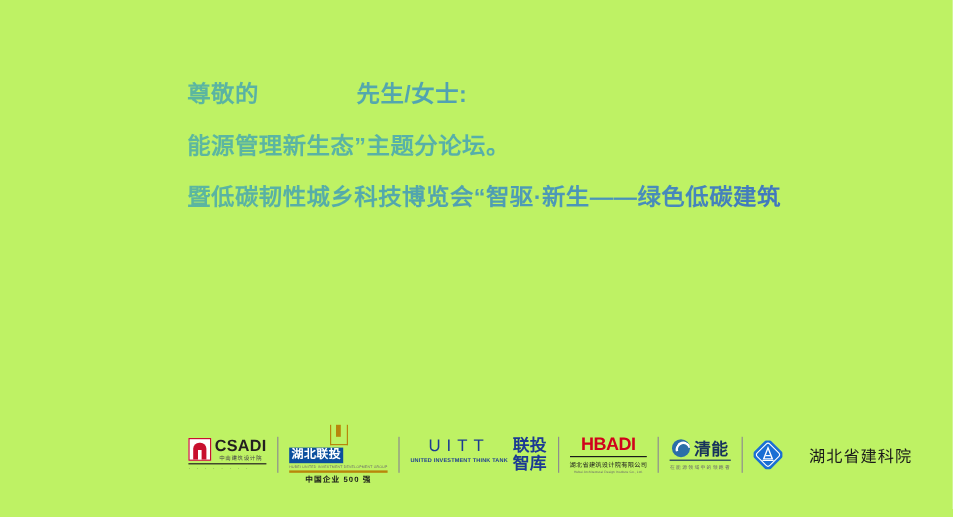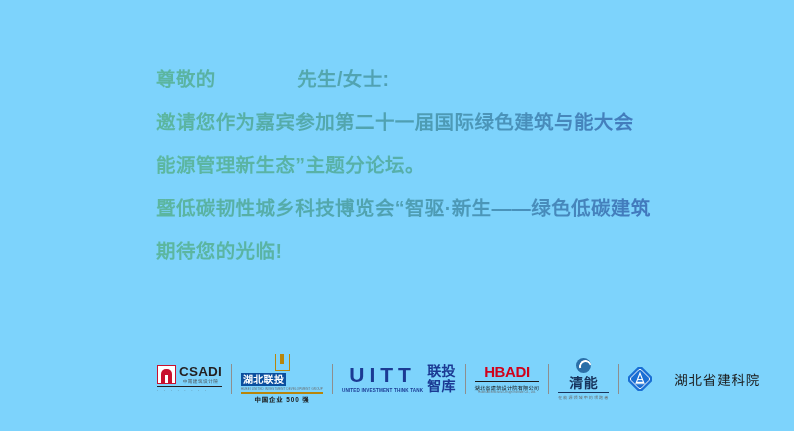--- a/index.html
+++ b/index.html
@@ -12,21 +12,21 @@
     background: #ffffff;
     font-family: "Liberation Sans", "DejaVu Sans", sans-serif;
     overflow: hidden;
     position: relative;
   }
 
   
   .slide {
     position: absolute;
     inset: 0;
-    background: #7dd3fc;
+    background: #bef264;
   }
 
   
   .invite-body {
     position: absolute;
     left: 156px;
     top: 58px;
     width: 600px;
   }
 
@@ -187,22 +187,22 @@
     font-weight: bold;
     color: #1a1a1a;
     letter-spacing: 0.9px;
     margin-top: 1.5px;
   }
 
   
   .uitt { display: flex; align-items: flex-start; gap: 4px; }
   .uitt-left { display: flex; flex-direction: column; }
   .uitt-big {
-    font-size: 21px;
-    font-weight: bold;
+    font-size: 14px;
+    font-weight: normal;
     color: #1b3a93;
     letter-spacing: 5px;
     line-height: 1;
   }
   .uitt-en {
     font-size: 4.6px;
     font-weight: bold;
     color: #1b3a93;
     letter-spacing: 0.15px;
     margin-top: 2.5px;
@@ -233,21 +233,21 @@
   }
   .hbadi-sub {
     font-size: 2.7px;
     color: #6b6b6b;
     letter-spacing: 0.1px;
     margin-top: 0.5px;
   }
 
   
   .qn { display: flex; flex-direction: column; align-items: center; }
-  .qn-row { display: flex; align-items: center; gap: 3px; flex-direction: column; }
+  .qn-row { display: flex; align-items: center; gap: 3px; }
   .qn-mark {
     width: 15px;
     height: 15px;
     border-radius: 50%;
     background: #2b6fa8;
     position: relative;
     flex: 0 0 auto;
     overflow: hidden;
   }
   .qn-mark::before {
@@ -292,24 +292,22 @@
     white-space: nowrap;
   }
 </style>
 </head>
 <body>
 
 <div class="slide">
 
   <div class="invite-body">
     <div class="invite-line greet">尊敬的              先生/女士:</div>
-    <div class="invite-line">邀请您作为嘉宾参加第二十一届国际绿色建筑与能大会</div>
     <div class="invite-line short">能源管理新生态”主题分论坛。</div>
     <div class="invite-line">暨低碳韧性城乡科技博览会“智驱·新生——绿色低碳建筑</div>
-    <div class="invite-line short">期待您的光临!</div>
   </div>
 
   <div class="logo-strip">
 
     <div class="logo-cell">
       <div class="csadi">
         <div class="csadi-row">
           <span class="csadi-mark"></span>
           <span class="csadi-txt">
             <span class="csadi-en">CSADI</span>

